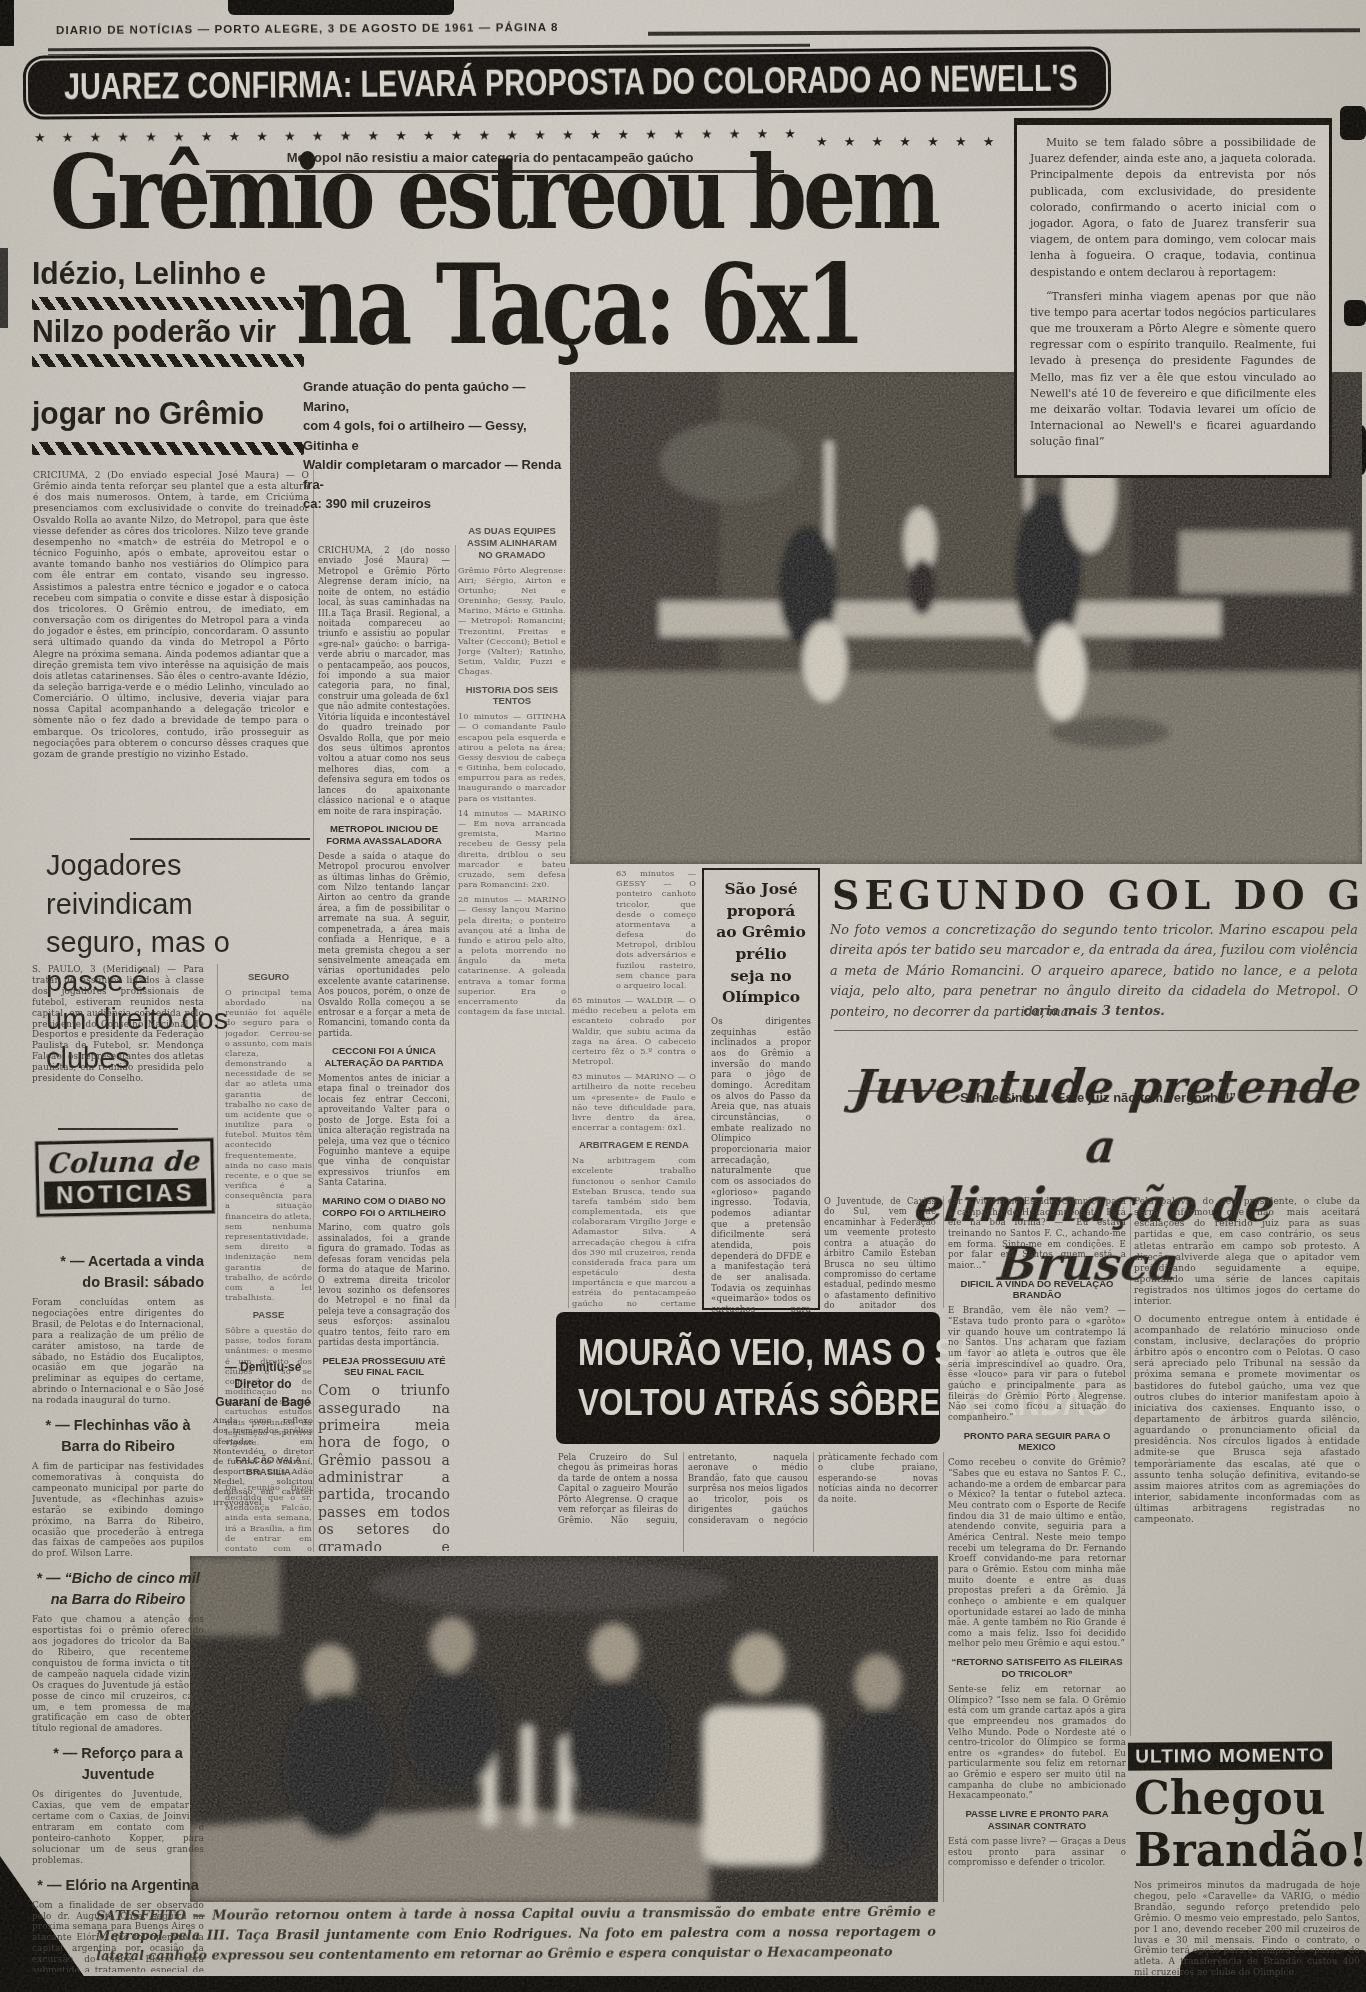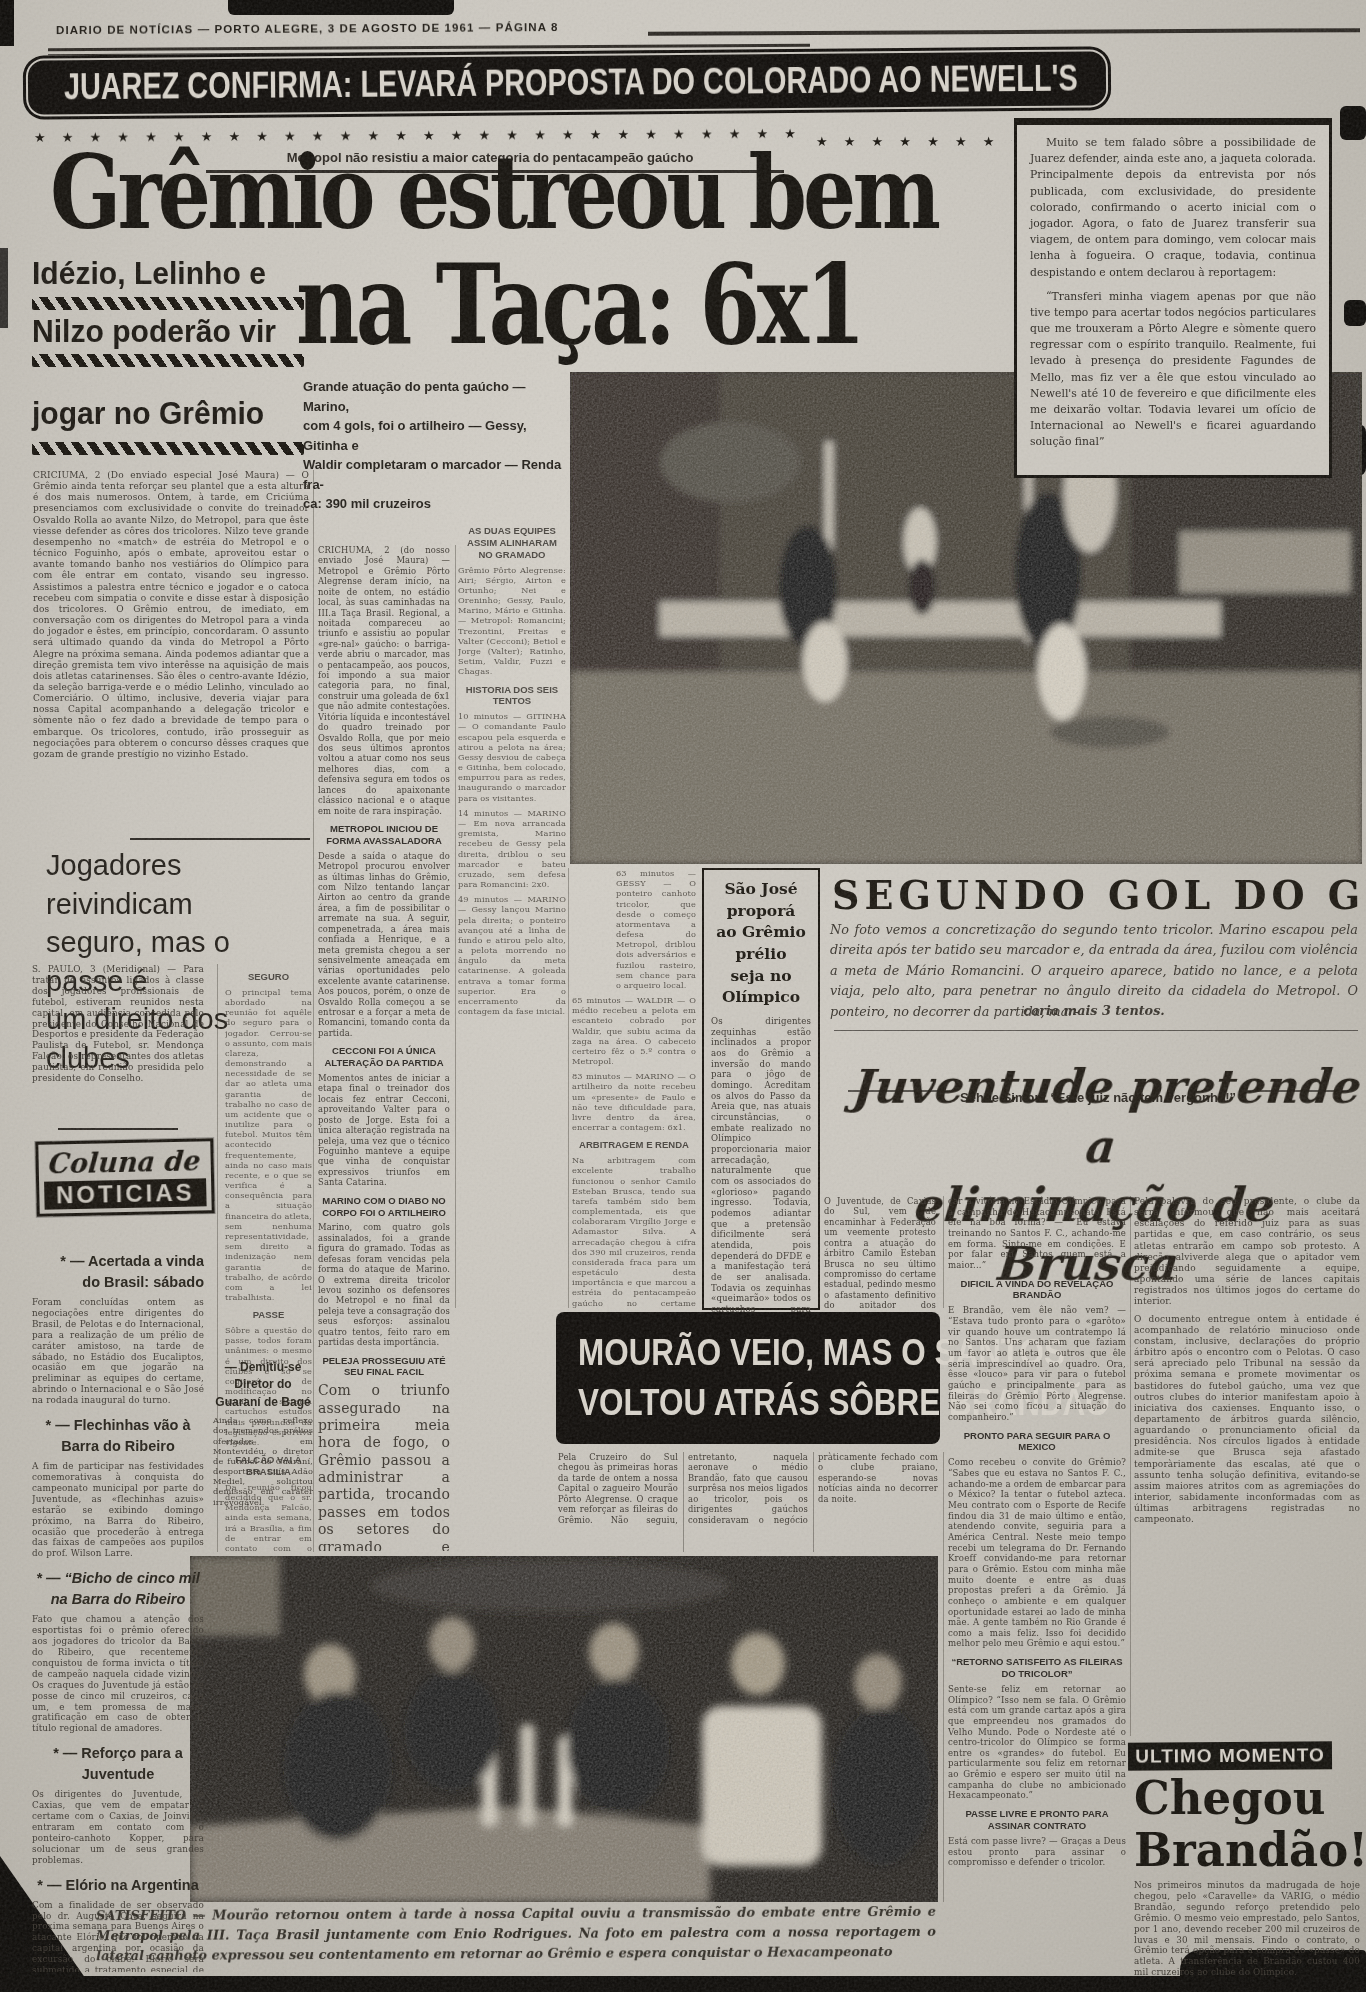--- a/index.html
+++ b/index.html
@@ -230,21 +230,21 @@
     <div class="subhead">PRONTO PARA SEGUIR PARA O MEXICO</div>
     <div class="body-txt" style="font-size:8.4px;">Nessa reportagem localizou o craque pernambucano Leôncio na Rua da Ladeira; Mourão e E. Rodrigues, juntamente com o craque, acompanharam a transmissão do cotejo entre Grêmio e Metropol pela Taça Brasil. Após o final do encontro, o jogador voltou a falar sôbre a sua situação e sôbre a chegada do companheiro Brandão, esperado com ansiedade pelos adeptos tricolores em nossa Capital.</div>
   </div>
 
   <div class="abs z10 faded" style="left:458px;top:518px;width:108px;height:763px;overflow:hidden;">
     <div class="subhead">AS DUAS EQUIPES ASSIM ALINHARAM NO GRAMADO</div>
     <div class="body-txt" style="font-size:8.2px;">Grêmio Pôrto Alegrense: Airi; Sérgio, Airton e Ortunho; Nei e Oreninho; Gessy, Paulo, Marino, Mário e Gitinha. — Metropol: Romancini; Trezontini, Freitas e Valter (Cecconi); Betiol e Jorge (Valter); Ratinho, Setim, Valdir, Fuzzi e Chagas.</div>
     <div class="subhead">HISTORIA DOS SEIS TENTOS</div>
     <div class="body-txt" style="font-size:8.2px;margin-bottom:5px;">10 minutos — GITINHA — O comandante Paulo escapou pela esquerda e atirou a pelota na área; Gessy desviou de cabeça e Gitinha, bem colocado, empurrou para as redes, inaugurando o marcador para os visitantes.</div>
     <div class="body-txt" style="font-size:8.2px;margin-bottom:5px;">14 minutos — MARINO — Em nova arrancada gremista, Marino recebeu de Gessy pela direita, driblou o seu marcador e bateu cruzado, sem defesa para Romancini: 2x0.</div>
-    <div class="body-txt" style="font-size:8.2px;margin-bottom:5px;">49 minutos — MARINO — Gessy lançou Marino pela direita; o ponteiro avançou até a linha de fundo e atirou pelo alto, a pelota morrendo no ângulo da meta catarinense. A goleada entrava a tomar forma superior. Era o encerramento da contagem da fase inicial.</div>
+    <div class="body-txt" style="font-size:8.2px;margin-bottom:5px;">28 minutos — MARINO — Gessy lançou Marino pela direita; o ponteiro avançou até a linha de fundo e atirou pelo alto, a pelota morrendo no ângulo da meta catarinense. A goleada entrava a tomar forma superior. Era o encerramento da contagem da fase inicial.</div>
   </div>
   <div class="abs z10 faded" style="left:572px;top:868px;width:124px;height:440px;overflow:hidden;">
     <div class="body-txt" style="font-size:8.2px;margin-bottom:5px;margin-left:44px;">63 minutos — GESSY — O ponteiro canhoto tricolor, que desde o começo atormentava a defesa do Metropol, driblou dois adversários e fuzilou rasteiro, sem chance para o arqueiro local.</div>
     <div class="body-txt" style="font-size:8.2px;margin-bottom:5px;">65 minutos — WALDIR — O médio recebeu a pelota em escanteio cobrado por Waldir, que subiu acima da zaga na área. O cabeceio certeiro fêz o 5.º contra o Metropol.</div>
     <div class="body-txt" style="font-size:8.2px;margin-bottom:5px;">83 minutos — MARINO — O artilheiro da noite recebeu um «presente» de Paulo e não teve dificuldade para, livre dentro da área, encerrar a contagem: 6x1.</div>
     <div class="subhead">ARBITRAGEM E RENDA</div>
     <div class="body-txt" style="font-size:8.2px;">Na arbitragem com excelente trabalho funcionou o senhor Camilo Esteban Brusca, tendo sua tarefa também sido bem complementada, eis que colaboraram Virgílio Jorge e Adamastor Silva. A arrecadação chegou à cifra dos 390 mil cruzeiros, renda considerada fraca para um espetáculo desta importância e que marcou a estréia do pentacampeão gaúcho no certame nacional.</div>
   </div>
 
   <div id="sao-jose" class="abs">

